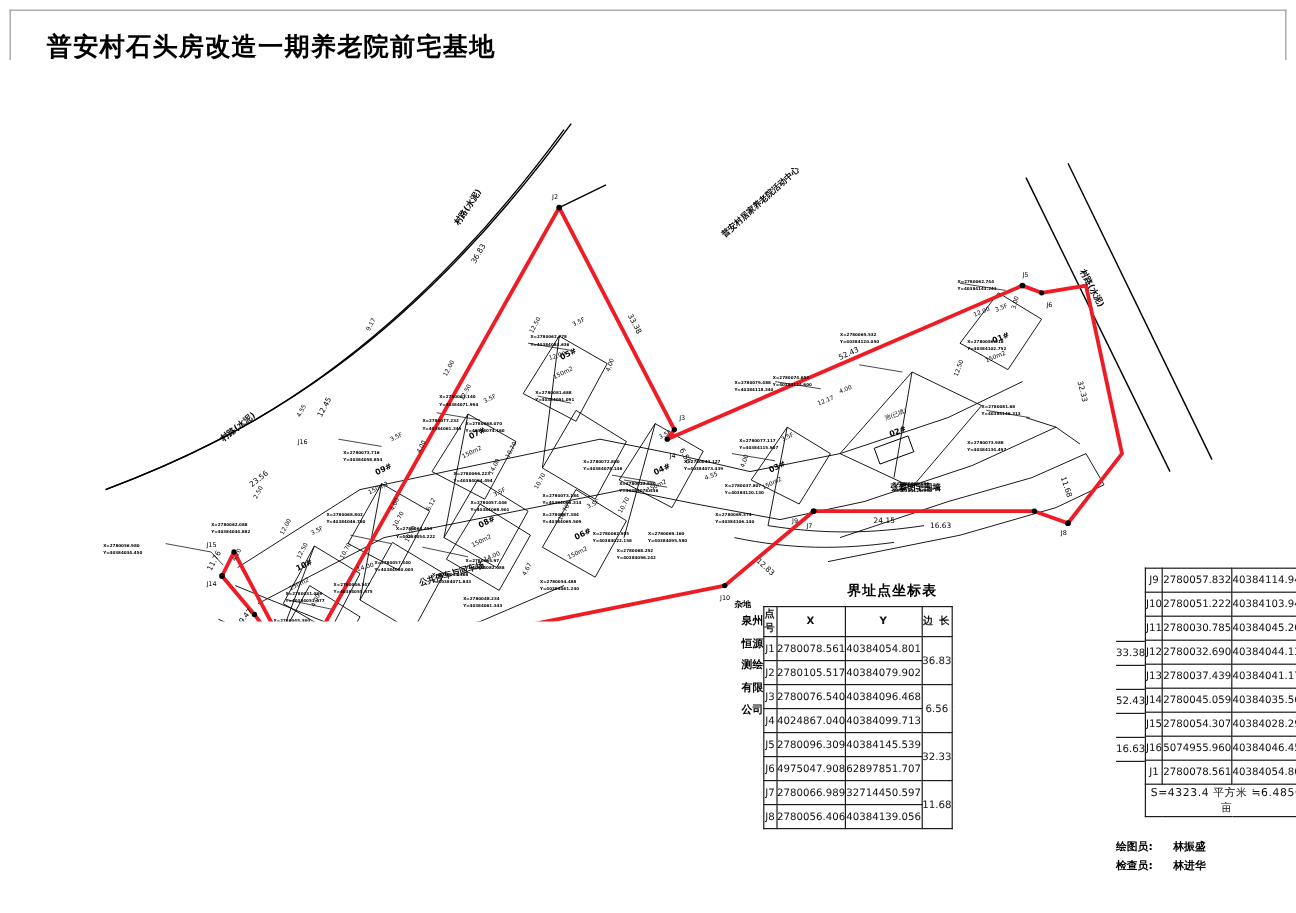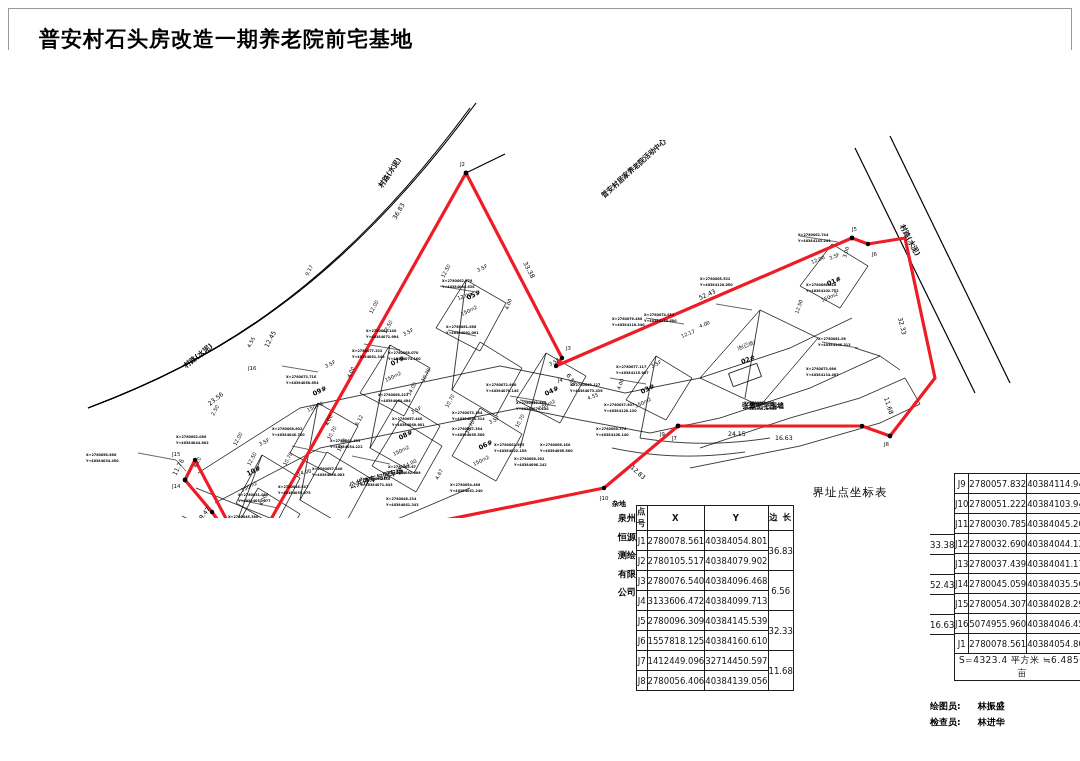--- a/index.html
+++ b/index.html
@@ -25,22 +25,22 @@
     white-space:nowrap;
   }
 
   
   #draw{position:absolute;left:0;top:48px;width:1080px;height:470px;}
   #draw svg{display:block;}
 
   
   .tbl-wrap{position:absolute;left:618px;top:487px;}
   .tbl-caption{
-    position:absolute;left:112px;top:-2px;width:240px;text-align:center;
-    font-size:11.5px;font-weight:normal;letter-spacing:1px;
+    position:absolute;left:88px;top:-2px;width:240px;text-align:left;
+    font-size:11.5px;font-weight:bold;letter-spacing:1px;
   }
   .company{
     position:absolute;left:0px;top:22px;width:18px;
     font-size:9px;font-weight:bold;line-height:18.5px;text-align:right;
   }
   table.coord{
     border-collapse:collapse;font-size:8.5px;
     position:absolute;top:18px;left:18px;
   }
   table.coord td,table.coord th{
@@ -427,37 +427,37 @@
             <td>40384079.902</td>
           </tr>
         <tr>
             <td>J3</td>
             <td>2780076.540</td>
             <td>40384096.468</td>
             <td rowspan="2" class="dist-cell">6.56</td>
           </tr>
         <tr>
             <td>J4</td>
-            <td>3133606.472</td>
+            <td>4024867.040</td>
             <td>40384099.713</td>
           </tr>
         <tr>
             <td>J5</td>
             <td>2780096.309</td>
             <td>40384145.539</td>
             <td rowspan="2" class="dist-cell">32.33</td>
           </tr>
         <tr>
             <td>J6</td>
-            <td>1557818.125</td>
-            <td>40384160.610</td>
+            <td>4975047.908</td>
+            <td>62897851.707</td>
           </tr>
         <tr>
             <td>J7</td>
-            <td>1412449.096</td>
+            <td>2780066.989</td>
             <td>32714450.597</td>
             <td rowspan="2" class="dist-cell">11.68</td>
           </tr>
         <tr>
             <td>J8</td>
             <td>2780056.406</td>
             <td>40384139.056</td>
           </tr>
       </tbody>
     </table>

